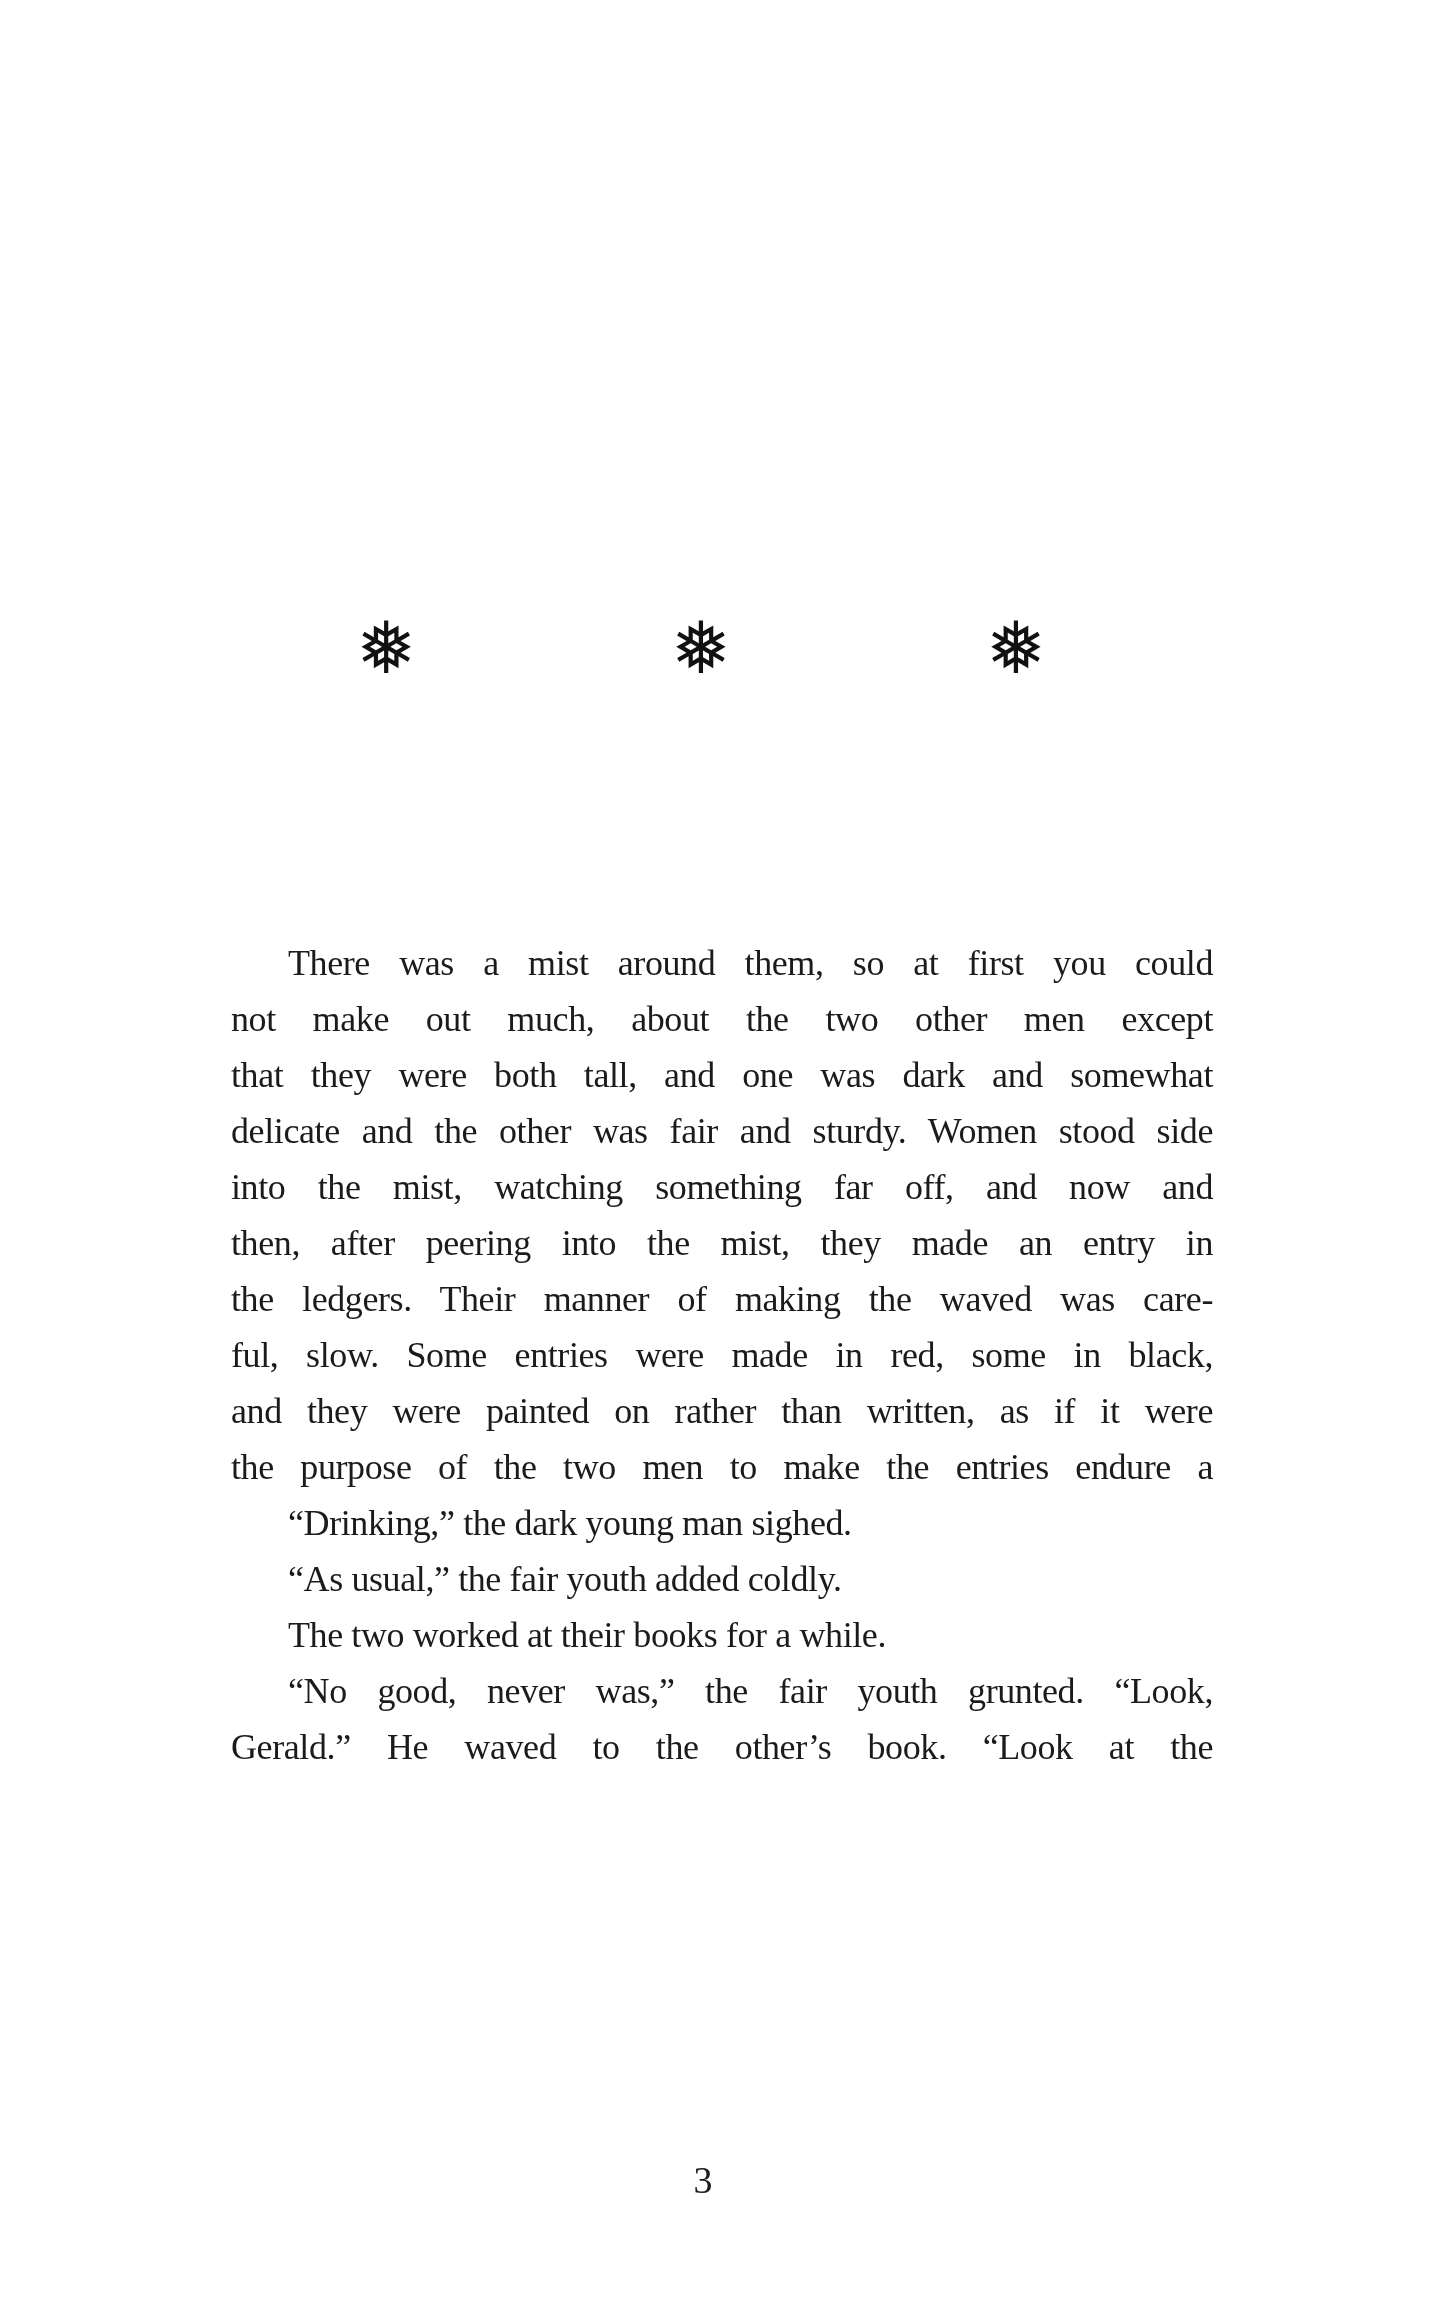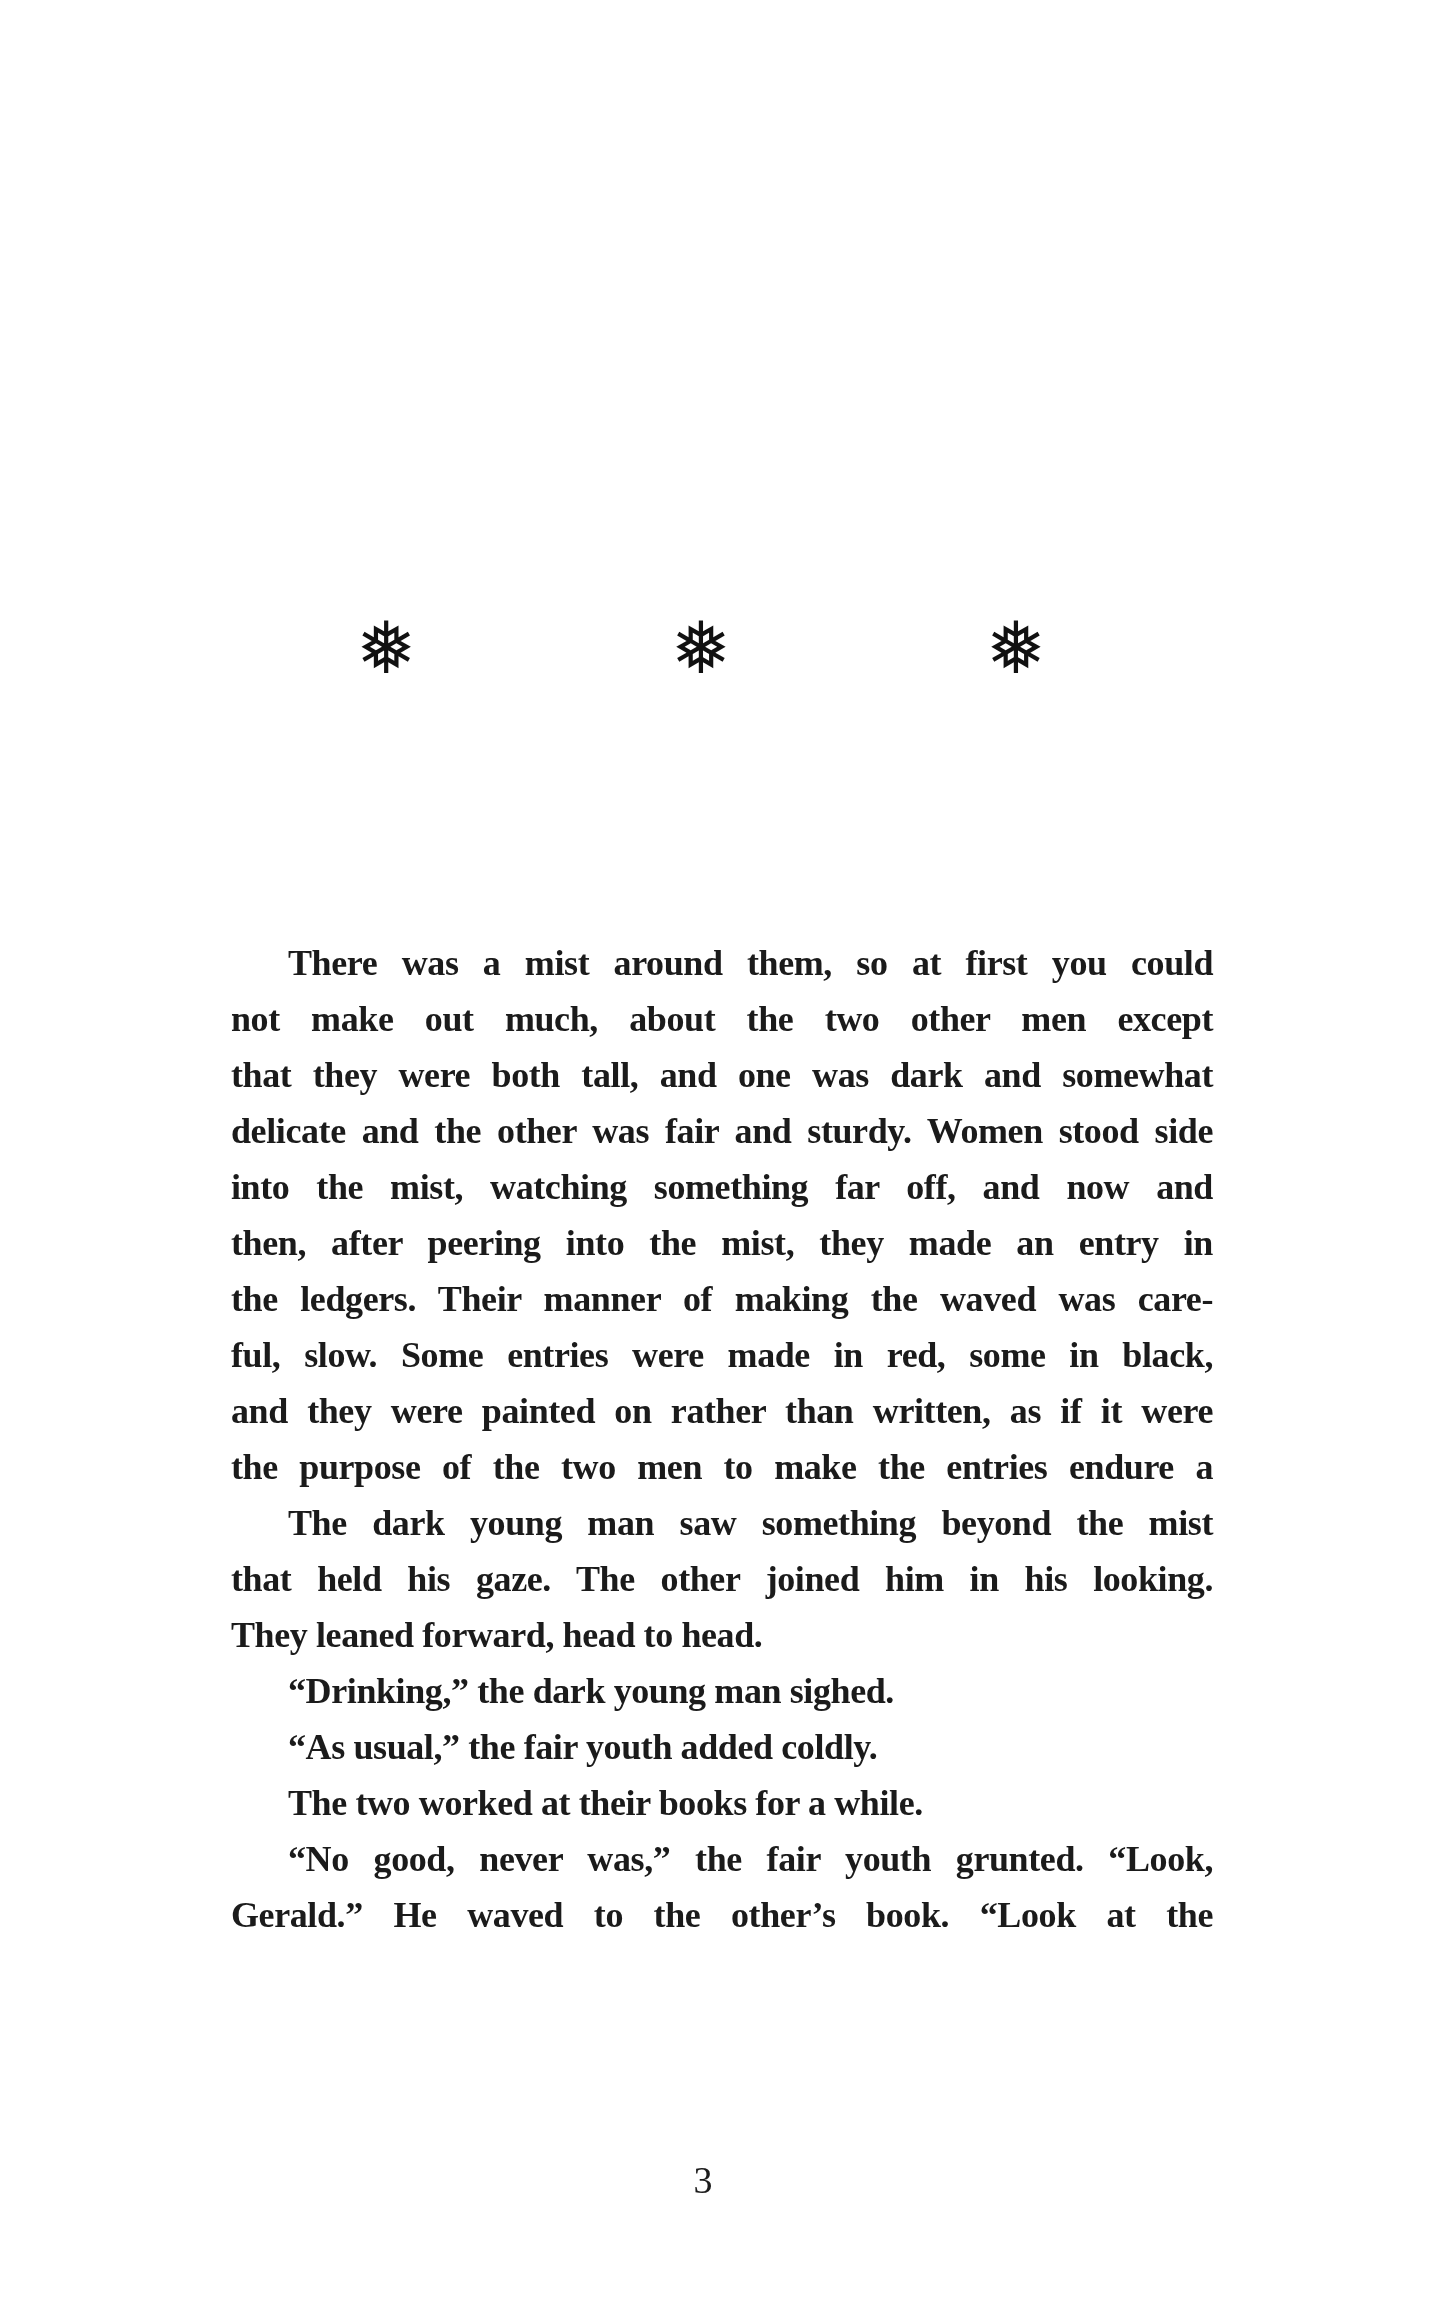--- a/index.html
+++ b/index.html
@@ -46,21 +46,20 @@
     color: #1b1b1b;
   }
   .paragraph {
     margin: 0;
     padding: 0;
   }
   .line {
     text-align: justify;
     text-align-last: justify;
     white-space: normal;
-    font-weight: bold;
   }
   .line.last {
     text-align-last: left;
   }
   .line.indent {
     text-indent: 57px;
   }
   .page-number {
     position: absolute;
     top: 2158px;
@@ -91,25 +90,20 @@
         <div class="line">that they were both tall, and one was dark and somewhat</div>
         <div class="line">delicate and the other was fair and sturdy. Women stood side</div>
         <div class="line">into the mist, watching something far off, and now and</div>
         <div class="line">then, after peering into the mist, they made an entry in</div>
         <div class="line">the ledgers. Their manner of making the waved was care-</div>
         <div class="line">ful, slow. Some entries were made in red, some in black,</div>
         <div class="line">and they were painted on rather than written, as if it were</div>
         <div class="line">the purpose of the two men to make the entries endure a</div>
       </div>
       <div class="paragraph">
-        <div class="line indent">The dark young man saw something beyond the mist</div>
-        <div class="line">that held his gaze. The other joined him in his looking.</div>
-        <div class="line last">They leaned forward, head to head.</div>
-      </div>
-      <div class="paragraph">
         <div class="line indent last">“Drinking,” the dark young man sighed.</div>
       </div>
       <div class="paragraph">
         <div class="line indent last">“As usual,” the fair youth added coldly.</div>
       </div>
       <div class="paragraph">
         <div class="line indent last">The two worked at their books for a while.</div>
       </div>
       <div class="paragraph">
         <div class="line indent">“No good, never was,” the fair youth grunted. “Look,</div>

